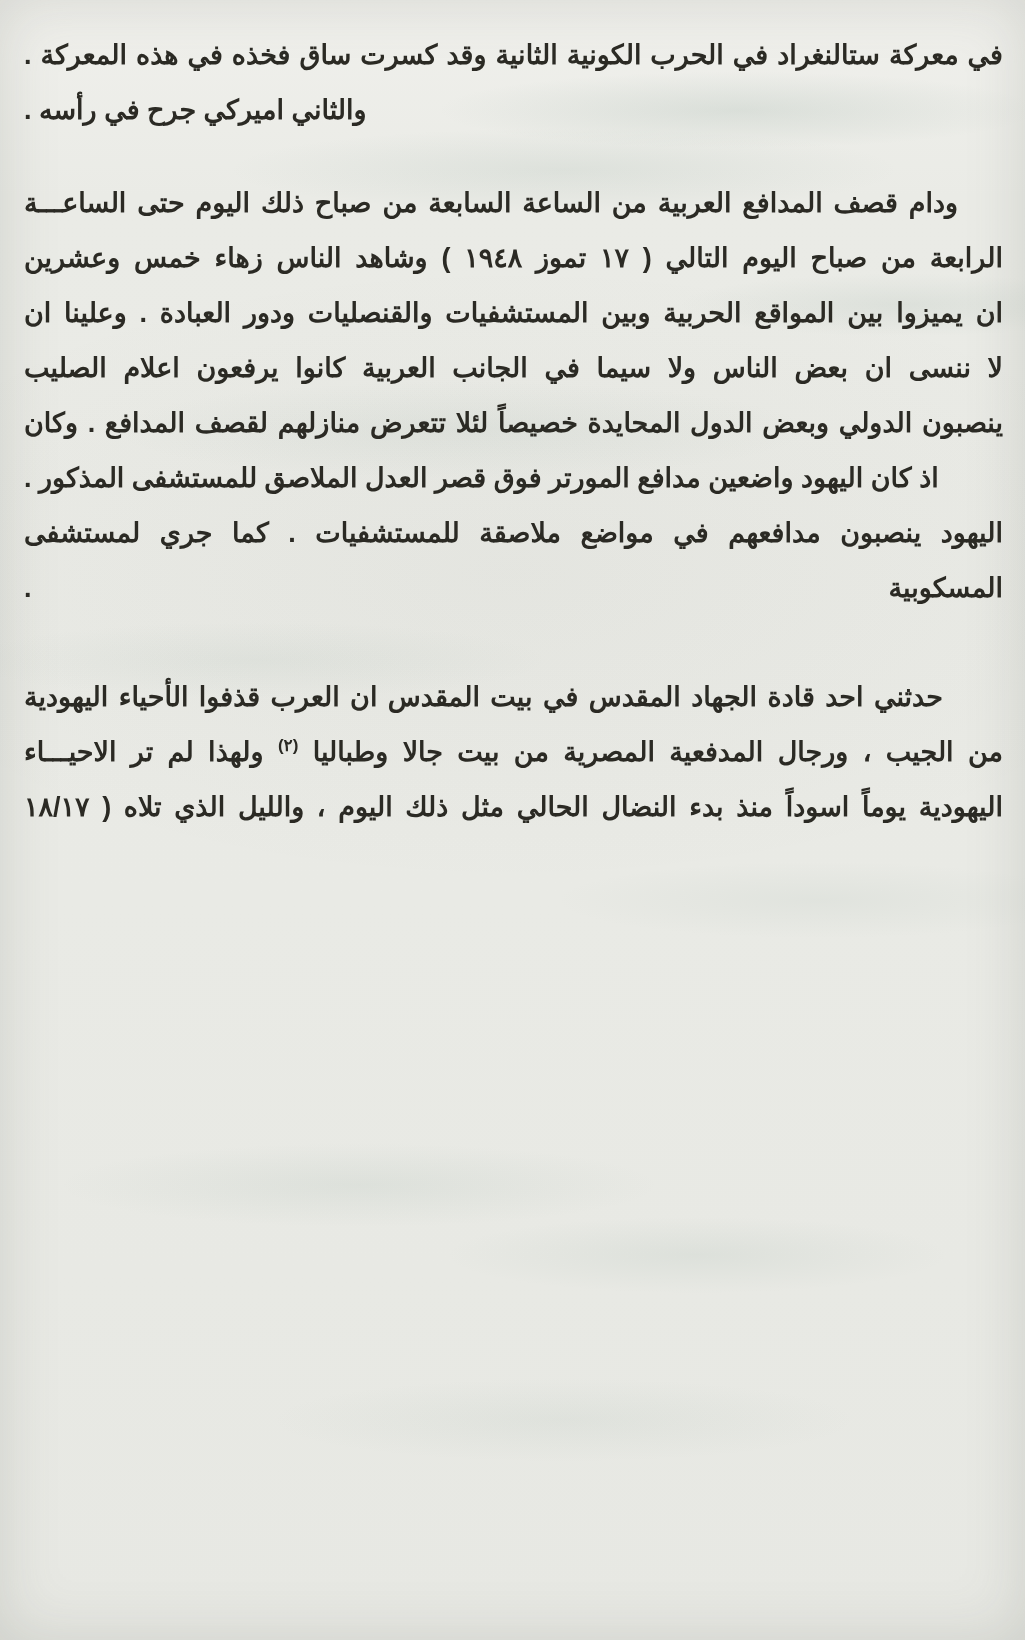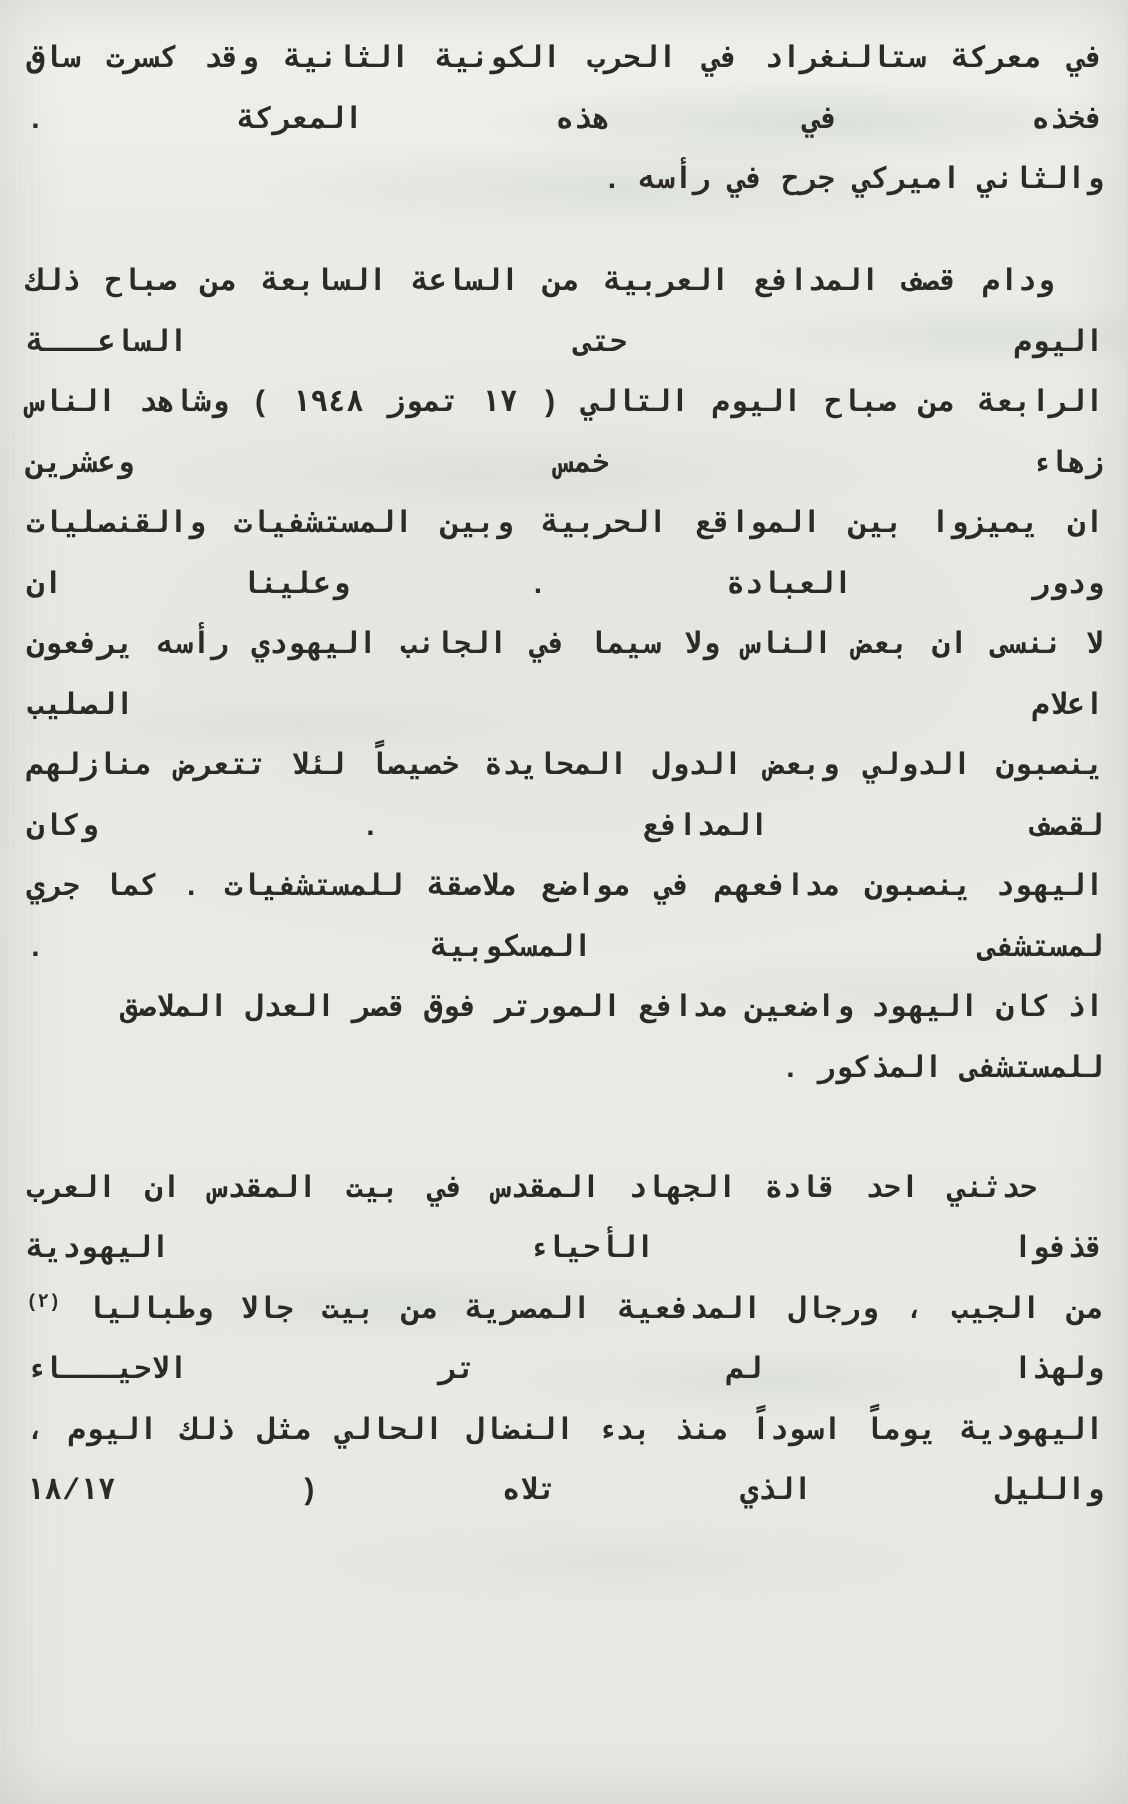--- a/index.html
+++ b/index.html
@@ -9,21 +9,21 @@
     height: 1640px;
     overflow: hidden;
     background: #dddddd;
   }
   .page {
     position: relative;
     width: 1025px;
     height: 1640px;
     background: linear-gradient(180deg, #f0f0ec 0%, #eaebe6 12%, #e9eae5 55%, #e7e8e3 100%);
     box-shadow: inset 0 0 60px rgba(90,95,85,0.18);
-    font-family: Liberation Mono, monospace;
+    font-family: Liberation Sans, sans-serif;
     color: #2b2a24;
     direction: rtl;
   }
   
   .bleed {
     position: absolute;
     inset: 0;
     pointer-events: none;
     background:
       radial-gradient(ellipse 430px 55px at 72% 110px, rgba(120,148,136,0.16), transparent 70%),
@@ -48,21 +48,21 @@
     font-weight: bold;
     line-height: 55px;
     letter-spacing: 0.2px;
   }
   .tl {                      
     text-align: justify;
     text-align-last: justify;
     white-space: normal;
   }
   .tl.end {                  
-    text-align: right;
+    text-align: left;
     text-align-last: auto;
   }
   .ind  { text-indent: 45px; }   
   .ind2 { text-indent: 60px; }
   .p2 { margin-top: 38px; }
   .p3 { margin-top: 54px; }
   sup.fnref {
     font-size: 17px;
     font-weight: bold;
     vertical-align: super;
@@ -79,24 +79,24 @@
 
     <div class="para p1">
       <div class="tl">في معركة ستالنغراد في الحرب الكونية الثانية وقد كسرت ساق فخذه في هذه المعركة .</div>
       <div class="tl end">والثاني اميركي جرح في رأسه .</div>
     </div>
 
     <div class="para p2">
       <div class="tl ind">ودام قصف المدافع العربية من الساعة السابعة من صباح ذلك اليوم حتى الساعـــة</div>
       <div class="tl">الرابعة من صباح اليوم التالي ( ١٧ تموز ١٩٤٨ ) وشاهد الناس زهاء خمس وعشرين</div>
       <div class="tl">ان يميزوا بين المواقع الحربية وبين المستشفيات والقنصليات ودور العبادة . وعلينا ان</div>
-      <div class="tl">لا ننسى ان بعض الناس ولا سيما في الجانب اليهودي رأسه يرفعون اعلام الصليب</div>
+      <div class="tl">لا ننسى ان بعض الناس ولا سيما في الجانب العربية كانوا يرفعون اعلام الصليب</div>
       <div class="tl">ينصبون الدولي وبعض الدول المحايدة خصيصاً لئلا تتعرض منازلهم لقصف المدافع . وكان</div>
+      <div class="tl end">اذ كان اليهود واضعين مدافع المورتر فوق قصر العدل الملاصق للمستشفى المذكور .</div>
       <div class="tl">اليهود ينصبون مدافعهم في مواضع ملاصقة للمستشفيات . كما جري لمستشفى المسكوبية .</div>
-      <div class="tl end">اذ كان اليهود واضعين مدافع المورتر فوق قصر العدل الملاصق للمستشفى المذكور .</div>
     </div>
 
     <div class="para p3">
       <div class="tl ind2">حدثني احد قادة الجهاد المقدس في بيت المقدس ان العرب قذفوا الأحياء اليهودية</div>
       <div class="tl"><span>من الجيب ، ورجال المدفعية المصرية من بيت جالا وطباليا </span><sup class="fnref">(٢)</sup><span> ولهذا لم تر الاحيـــاء</span></div>
       <div class="tl">اليهودية يوماً اسوداً منذ بدء النضال الحالي مثل ذلك اليوم ، والليل الذي تلاه ( ١٨/١٧</div>
 
     </div>
 
   </div>

